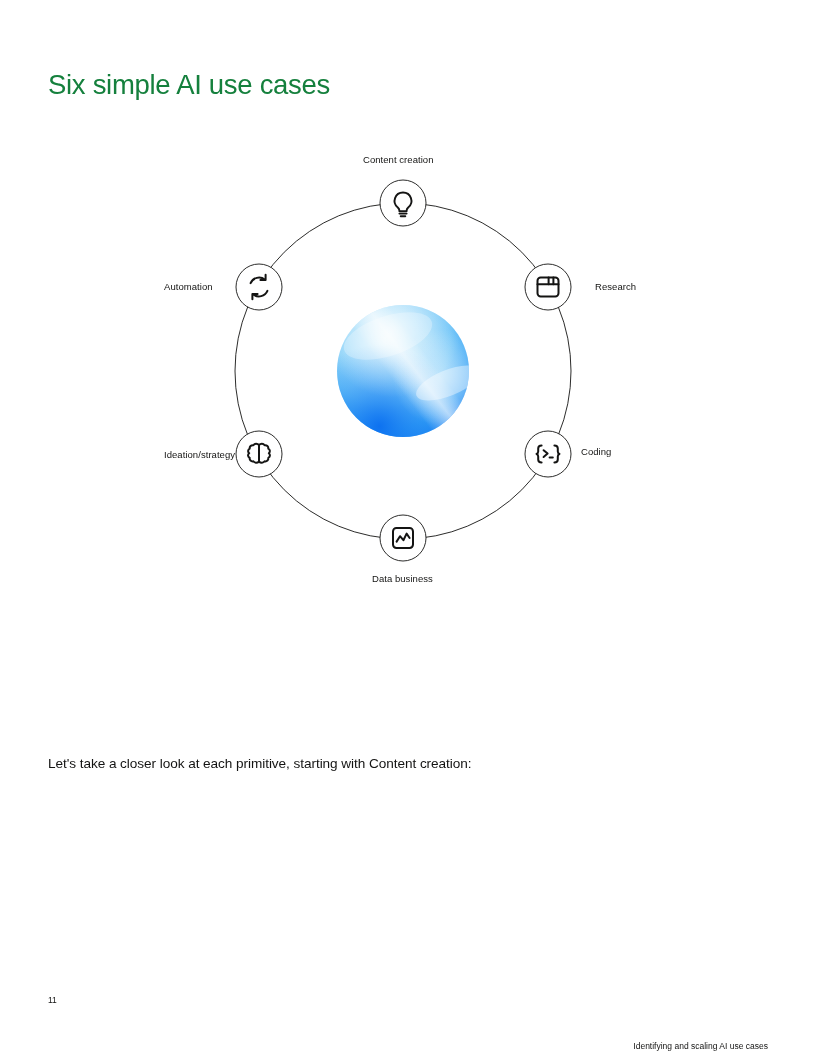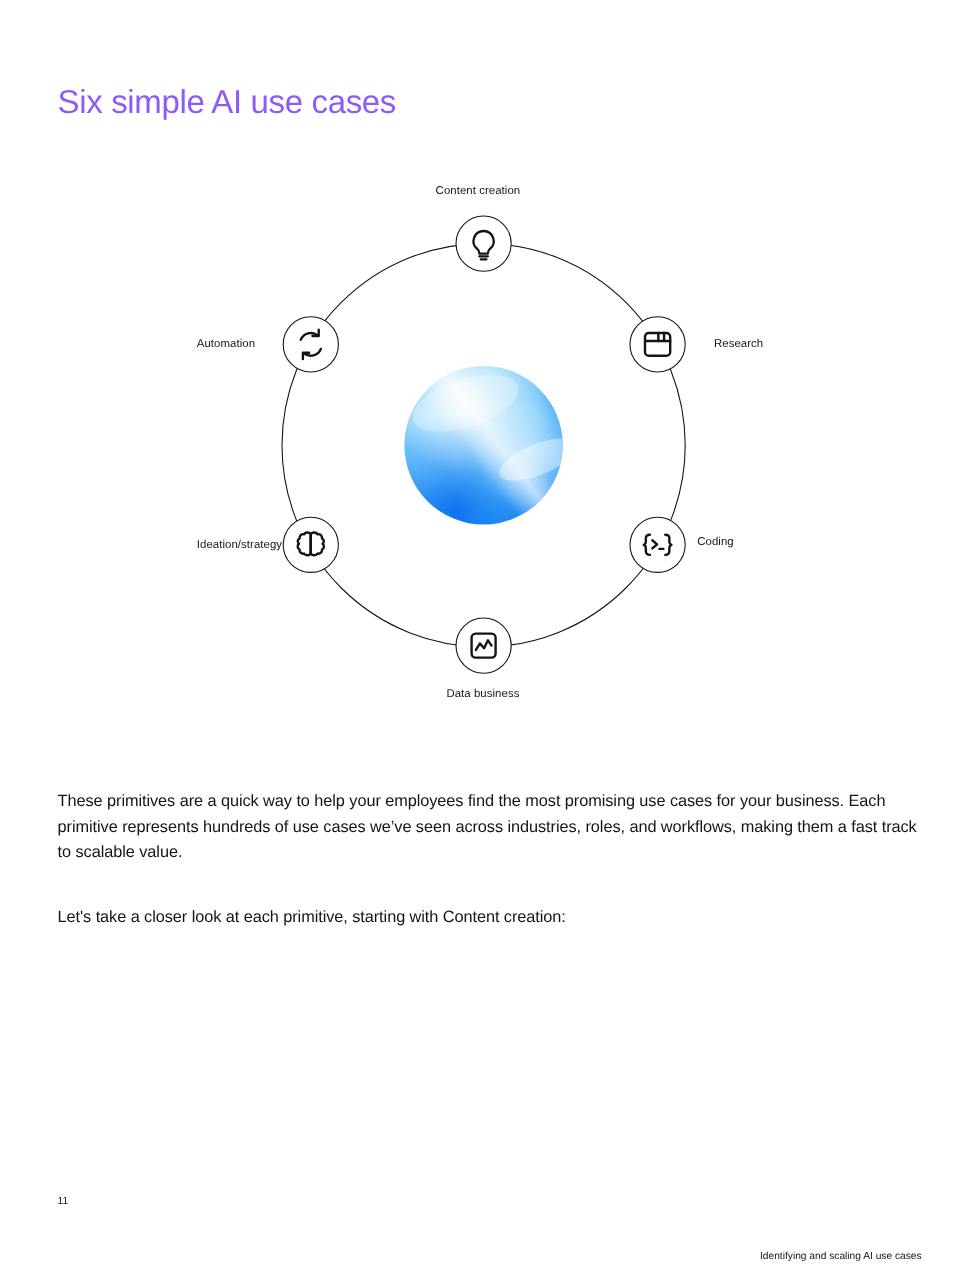--- a/index.html
+++ b/index.html
@@ -25,21 +25,21 @@
 
   
   .page-title {
     position: absolute;
     left: 48px;
     top: 49px;
     font-size: 27.5px;
     line-height: 36px;
     font-weight: 400;
     letter-spacing: -0.3px;
-    color: #8b5cf6;
+    color: #15803d;
     white-space: nowrap;
   }
 
   
   .diagram {
     position: absolute;
     left: 0px;
     top: 140px;
     width: 732px;
     height: 460px;
@@ -217,19 +217,18 @@
     </svg>
 
     <div class="node-label lbl-content">Content creation</div>
     <div class="node-label lbl-research">Research</div>
     <div class="node-label lbl-coding">Coding</div>
     <div class="node-label lbl-data">Data business</div>
     <div class="node-label lbl-ideation">Ideation/strategy</div>
     <div class="node-label lbl-automation">Automation</div>
   </div>
 
-  <p class="body-copy para-1">These primitives are a quick way to help your employees find the most promising use cases for your business. Each primitive represents hundreds of use cases we’ve seen across industries, roles, and workflows, making them a fast track to scalable value.</p>
   <p class="body-copy para-2">Let's take a closer look at each primitive, starting with Content creation:</p>
 
   <div class="footer-left">11</div>
   <div class="footer-right">Identifying and scaling AI use cases</div>
 
 </div>
 
 </body></html>

